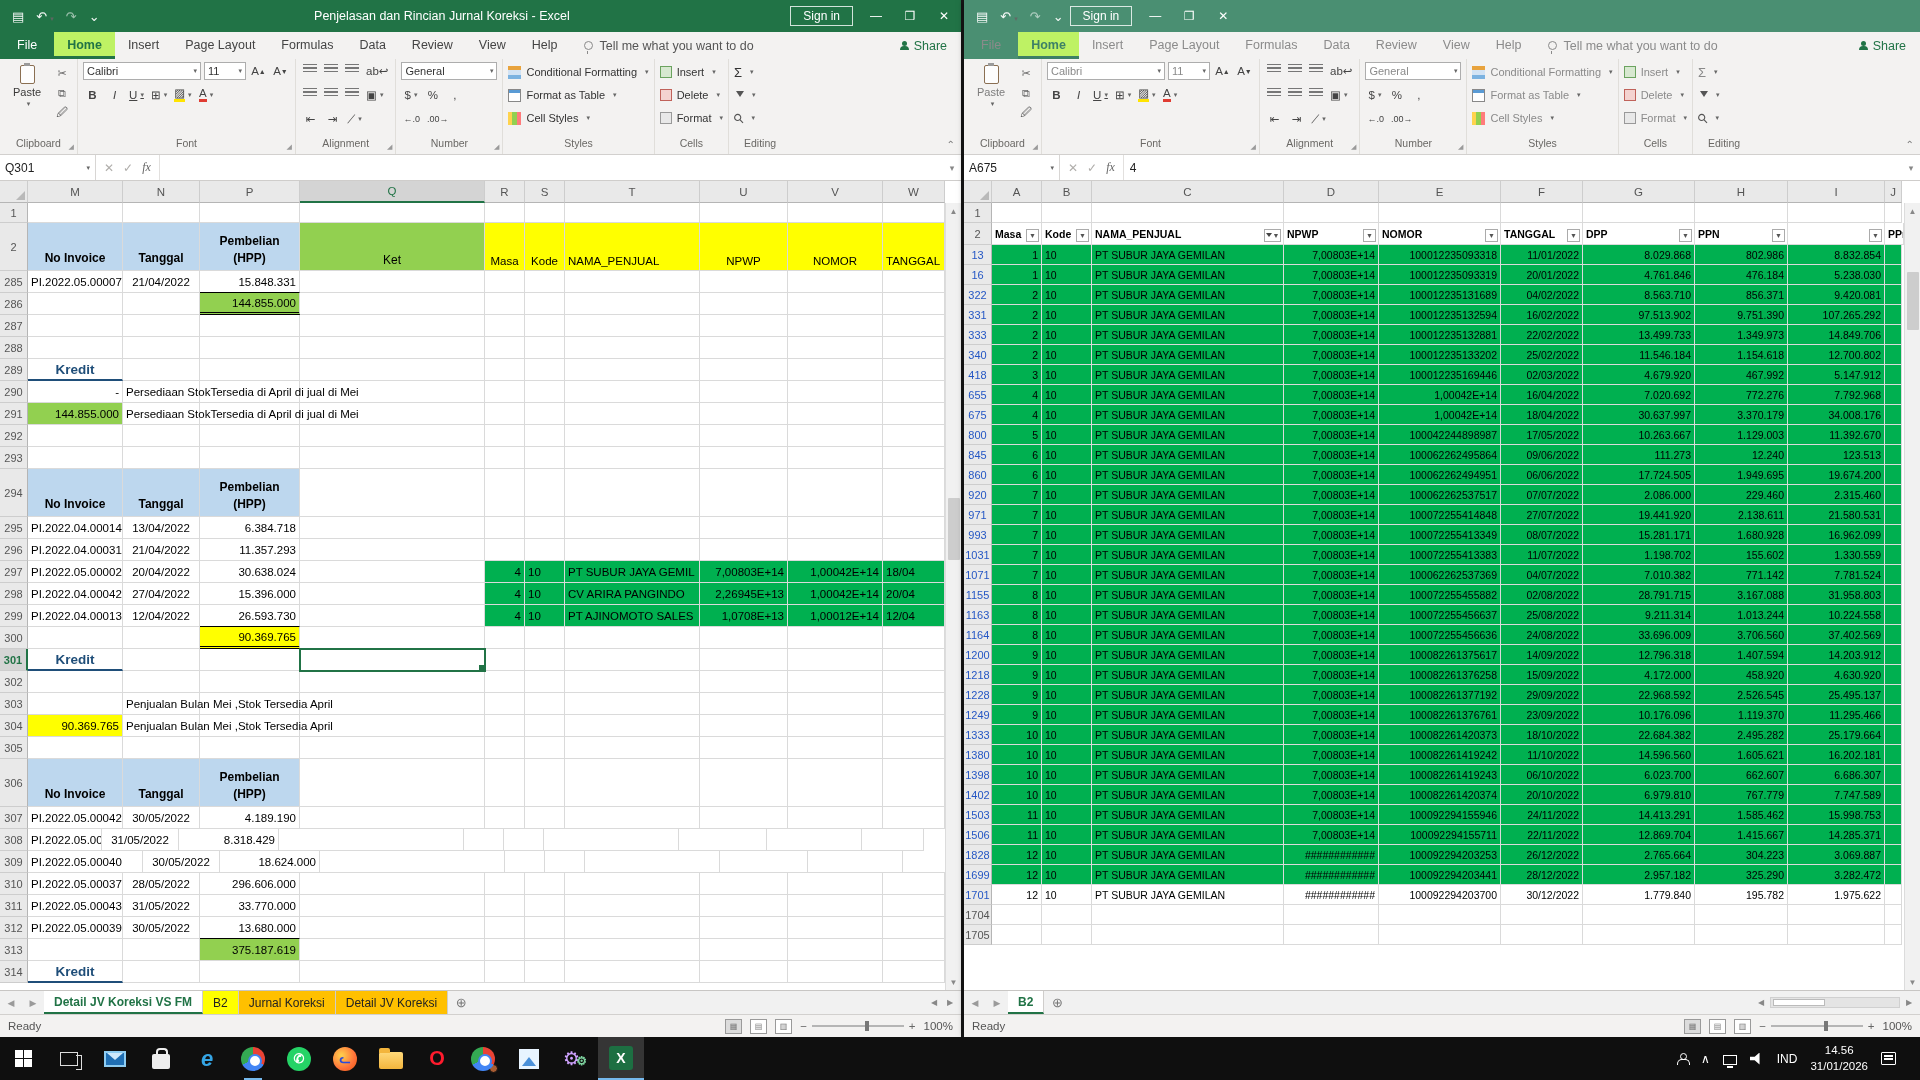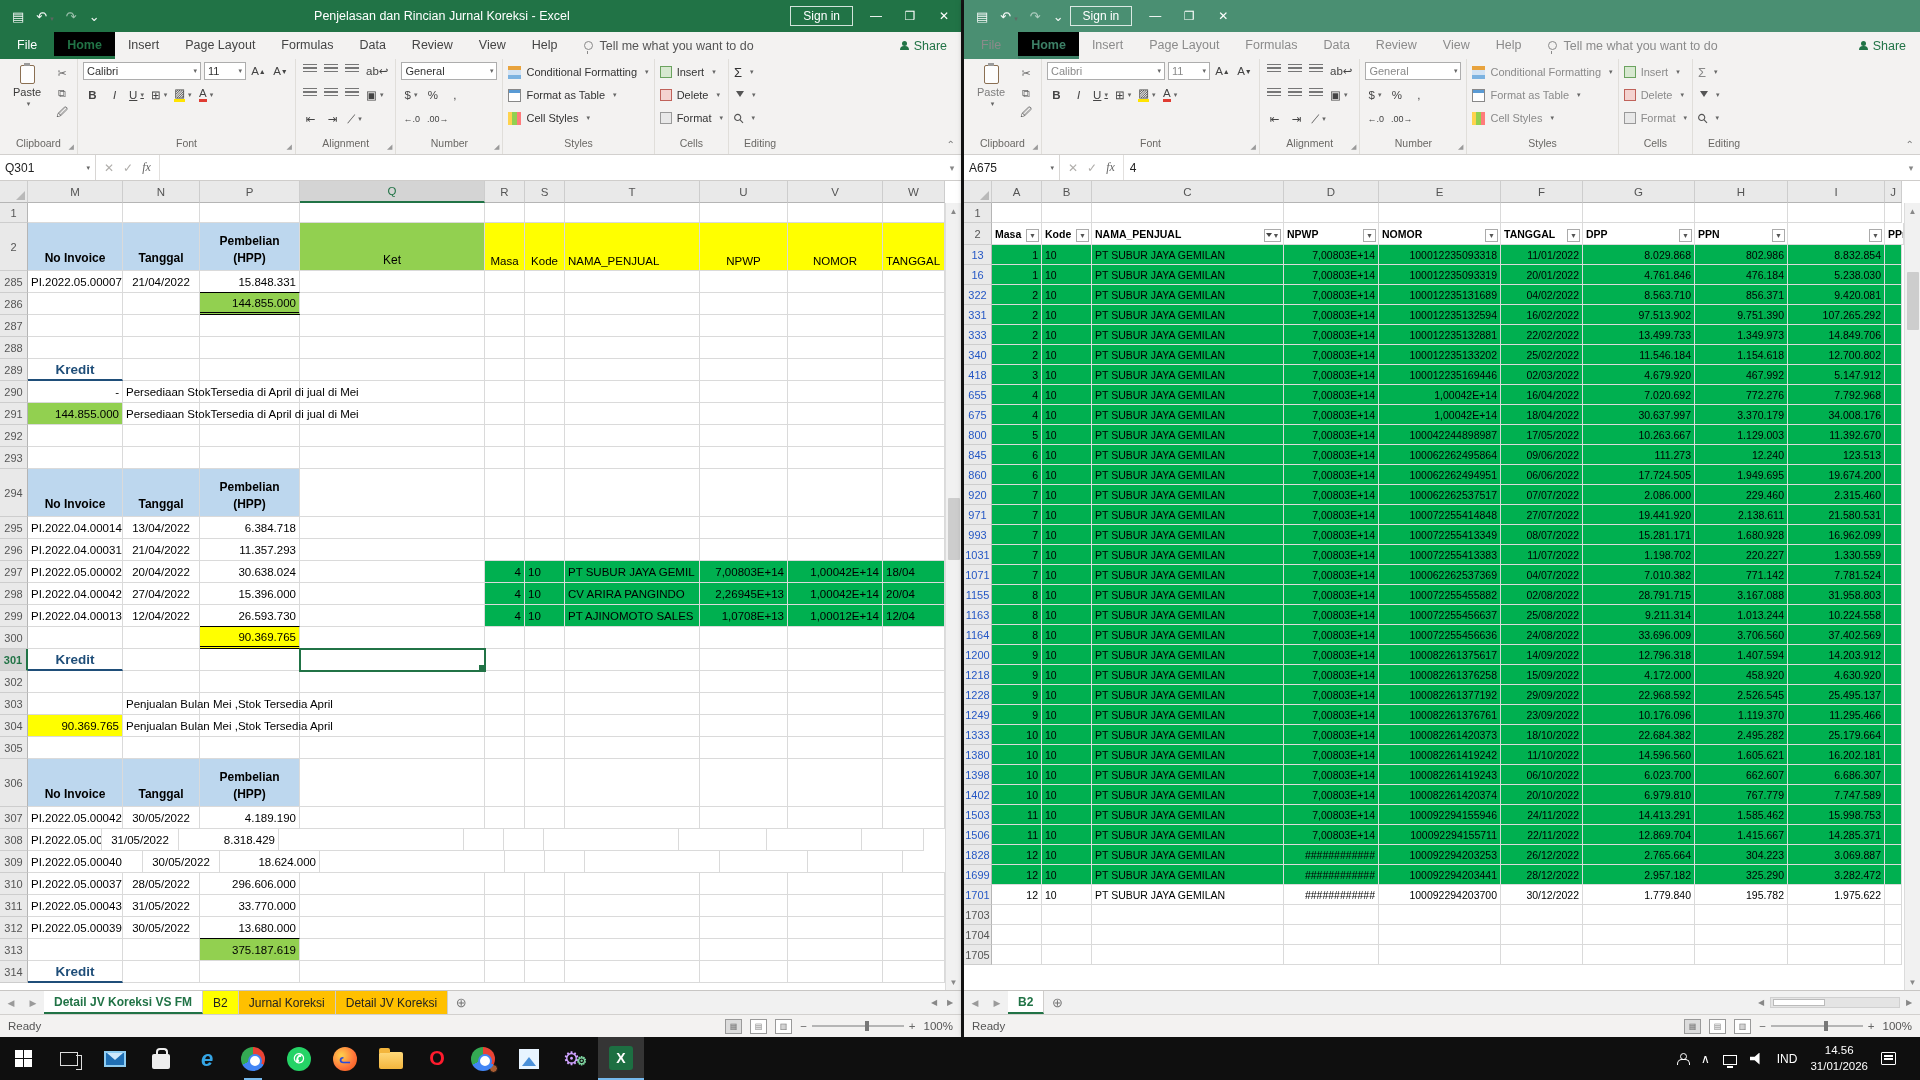--- a/index.html
+++ b/index.html
@@ -16,21 +16,21 @@
   .qat span{opacity:.95;cursor:default}
   .qat .dim{opacity:.55}
   .ttl{flex:1;text-align:center;white-space:nowrap;overflow:hidden}
   .signin{border:1px solid rgba(255,255,255,.8);padding:2px 12px;margin:0 6px;font-size:12px}
   .wbtn{width:34px;height:32px;display:flex;align-items:center;justify-content:center;font-size:12px}
   
   .rtabs{height:27px;background:#f3f2f1;display:flex;align-items:stretch;font-size:12.5px;color:#444;flex:0 0 auto}
   .rtab{padding:6px 13px 4px;white-space:nowrap}
   .rtab.file{background:#217346;color:#fff;padding:6px 17px 4px}
   #wr .rtab.file{background:#4a8f72}
-  .rtab.active{color:#217346;font-weight:bold;border-bottom:3px solid #217346;background:#000000}
+  .rtab.active{color:#217346;font-weight:bold;border-bottom:3px solid #217346;background:#bef264}
   .tellme{display:flex;align-items:center;gap:6px;margin-left:14px;color:#555;white-space:nowrap}
   .bulb{width:9px;height:9px;border:1.5px solid #8a8a8a;border-radius:50%;position:relative}
   .bulb::after{content:"";position:absolute;left:2px;top:9px;width:3px;height:3px;border-left:1.5px solid #8a8a8a}
   .sharebox{margin-left:auto;display:flex;align-items:center;gap:5px;padding:0 14px;color:#217346;white-space:nowrap}
   .person{width:9px;height:9px;position:relative}
   .person::before{content:"";position:absolute;left:2px;top:0;width:5px;height:5px;border-radius:50%;background:#217346}
   .person::after{content:"";position:absolute;left:0;top:5px;width:9px;height:4px;border-radius:4px 4px 0 0;background:#217346}
   #wr .rtab,#wr .tellme{color:#8b8b8b}
   #wr .rtab.active{color:#3d8066;border-bottom-color:#3d8066}
   
@@ -1889,21 +1889,21 @@
               <div class="cell r tg" style="width: 122px;">
                 <span>100072255413383</span>
               </div>
               <div class="cell r tg" style="width: 82px;">
                 <span>11/07/2022</span>
               </div>
               <div class="cell r tg" style="width: 112px;">
                 <span>1.198.702</span>
               </div>
               <div class="cell r tg" style="width: 93px;">
-                <span>220.227</span>
+                <span>155.602</span>
               </div>
               <div class="cell r tg" style="width: 97px;">
                 <span>1.330.559</span>
               </div>
               <div class="cell  tg" style="width: 17px;"></div>
             </div>
             <div class="grow" style="height: 20px;">
               <div class="rh bluen" style="width: 28px;">
                 <span>1071</span>
               </div>
@@ -2455,35 +2455,20 @@
               </div>
               <div class="cell r" style="width: 112px;">
                 <span>1.779.840</span>
               </div>
               <div class="cell r" style="width: 93px;">
                 <span>195.782</span>
               </div>
               <div class="cell r" style="width: 97px;">
                 <span>1.975.622</span>
               </div>
-              <div class="cell" style="width: 17px;"></div>
-            </div>
-            <div class="grow" style="height: 20px;">
-              <div class="rh" style="width: 28px;">
-                <span>1703</span>
-              </div>
-              <div class="cell" style="width: 50px;"></div>
-              <div class="cell" style="width: 50px;"></div>
-              <div class="cell" style="width: 192px;"></div>
-              <div class="cell" style="width: 95px;"></div>
-              <div class="cell" style="width: 122px;"></div>
-              <div class="cell" style="width: 82px;"></div>
-              <div class="cell" style="width: 112px;"></div>
-              <div class="cell" style="width: 93px;"></div>
-              <div class="cell" style="width: 97px;"></div>
               <div class="cell" style="width: 17px;"></div>
             </div>
             <div class="grow" style="height: 20px;">
               <div class="rh" style="width: 28px;">
                 <span>1704</span>
               </div>
               <div class="cell" style="width: 50px;"></div>
               <div class="cell" style="width: 50px;"></div>
               <div class="cell" style="width: 192px;"></div>
               <div class="cell" style="width: 95px;"></div>

